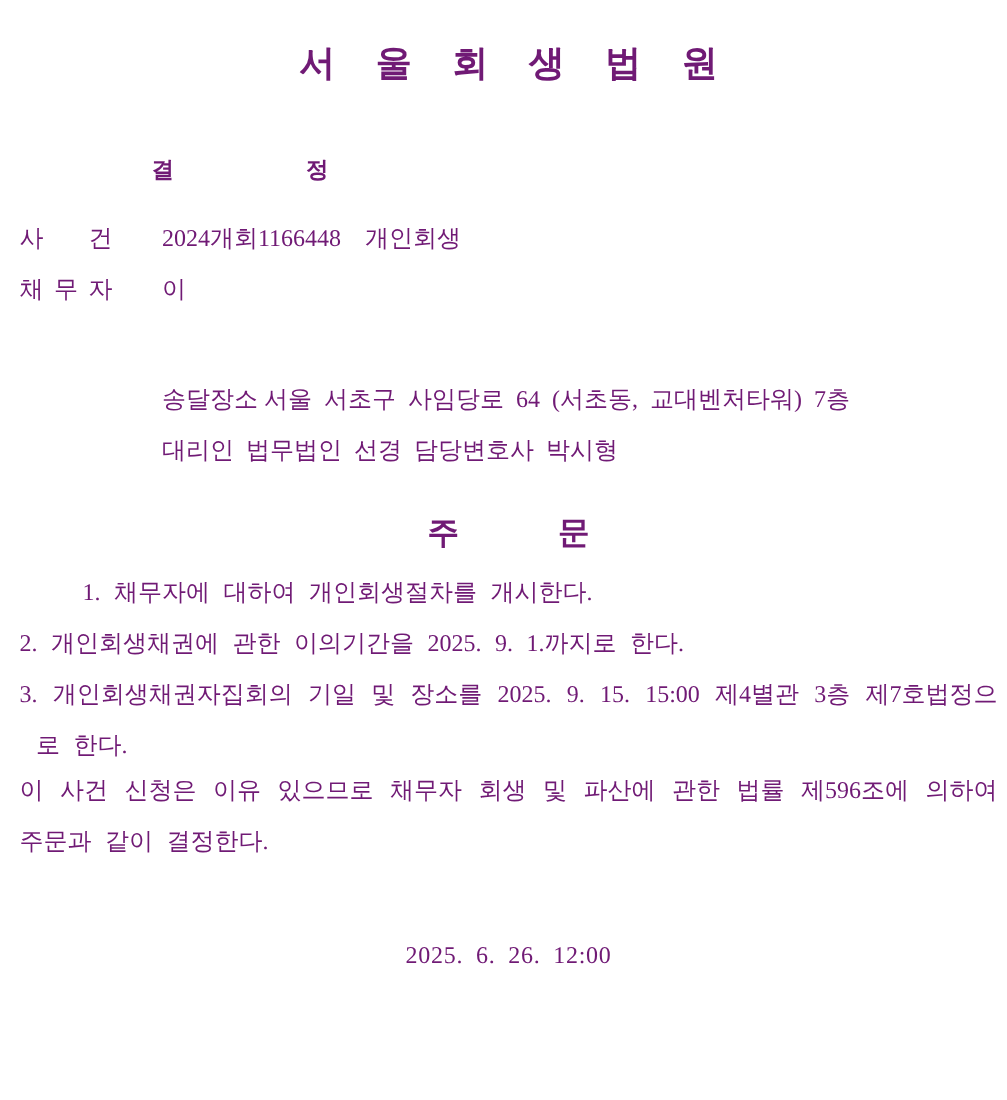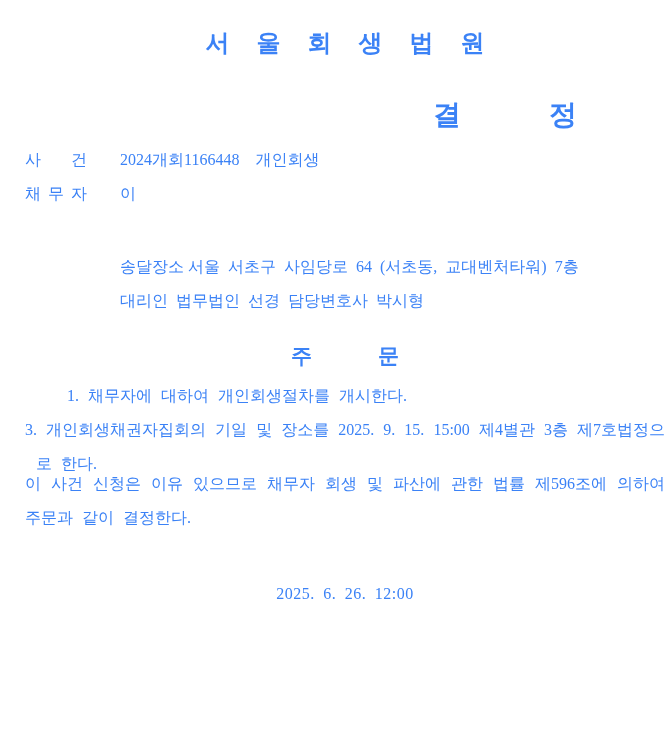--- a/index.html
+++ b/index.html
@@ -1,47 +1,47 @@
 <!DOCTYPE html>
 <html><head>
 <meta charset="utf-8">
 <style>
   html, body { margin: 0; padding: 0; background: #ffffff; }
   .page {
     position: relative;
     width: 671px;
     height: 733px;
     box-sizing: border-box;
-    padding: 28px 6px 0 25px;
+    padding: 28px 6px 0 13px;
     overflow: hidden;
     background: #ffffff;
-    color: #3b82f6;
+    color: #701a75;
     font-family: "Liberation Serif", serif;
     font-size: 16px;
   }
   
   .court-title {
     font-family: "Liberation Sans", sans-serif;
     font-weight: 700;
     font-size: 24px;
     line-height: 30px;
     letter-spacing: 27px;
     padding-left: 27px;   
     text-align: center;
     white-space: nowrap;
   }
   .doc-type {
     margin-top: 43px;
-    font-family: Liberation Sans, sans-serif;
+    font-family: Liberation Mono, monospace;
     font-weight: 700;
-    font-size: 28px;
+    font-size: 15px;
     line-height: 28px;
     letter-spacing: 88px;
     padding-left: 88px;
-    text-align: right;
+    text-align: left;
     white-space: nowrap;
   }
   .section-heading {
     font-family: Liberation Mono, monospace;
     font-weight: 700;
     font-size: 21px;
     line-height: 26px;
     letter-spacing: 66px;
     padding-left: 66px;
     text-align: center;
@@ -66,21 +66,21 @@
   
   .addr-line { margin-top: 14px; padding-left: 95px; line-height: 20px; word-spacing: 4px; white-space: nowrap; }
   .addr-line.first { margin-top: 53px; }
   .addr-value { margin-left: 4px; }
 
   
   .body-line { line-height: 20px; word-spacing: 5px; white-space: nowrap; }
   .o1 { margin-top: 15px; margin-left: 42px; }
   .o2, .o3, .o4, .r2 { margin-top: 14px; }
   .o4 { padding-left: 11px; }
-  .r1 { }
+  .r1 { margin-top: 10px; }
   .justify-line {
     white-space: normal;
     word-spacing: normal;
     text-align: justify;
     text-align-last: justify; 
   }
   .datetime {
     margin-top: 56px;
     text-align: center;
     line-height: 20px;
@@ -107,20 +107,21 @@
 
   <div class="addr-line first">
     <span>송달장소</span><span class="addr-value">서울 서초구 사임당로 64 (서초동, 교대벤처타워) 7층</span>
   </div>
 
   <div class="addr-line">대리인 법무법인 선경 담당변호사 박시형</div>
 
   <div class="section-heading order-heading">주문</div>
 
   <div class="body-line o1">1. 채무자에 대하여 개인회생절차를 개시한다.</div>
+  <div class="body-line o2">2. 개인회생채권에 관한 이의기간을 2025. 9. 1.까지로 한다.</div>
   <div class="body-line o3 justify-line">3. 개인회생채권자집회의 기일 및 장소를 2025. 9. 15. 15:00 제4별관 3층 제7호법정으</div>
   <div class="body-line o4">로 한다.</div>
 
 
   <div class="body-line r1 justify-line">이 사건 신청은 이유 있으므로 채무자 회생 및 파산에 관한 법률 제596조에 의하여</div>
   <div class="body-line r2">주문과 같이 결정한다.</div>
 
   <div class="datetime">2025. 6. 26. 12:00</div>
 
 </div>

